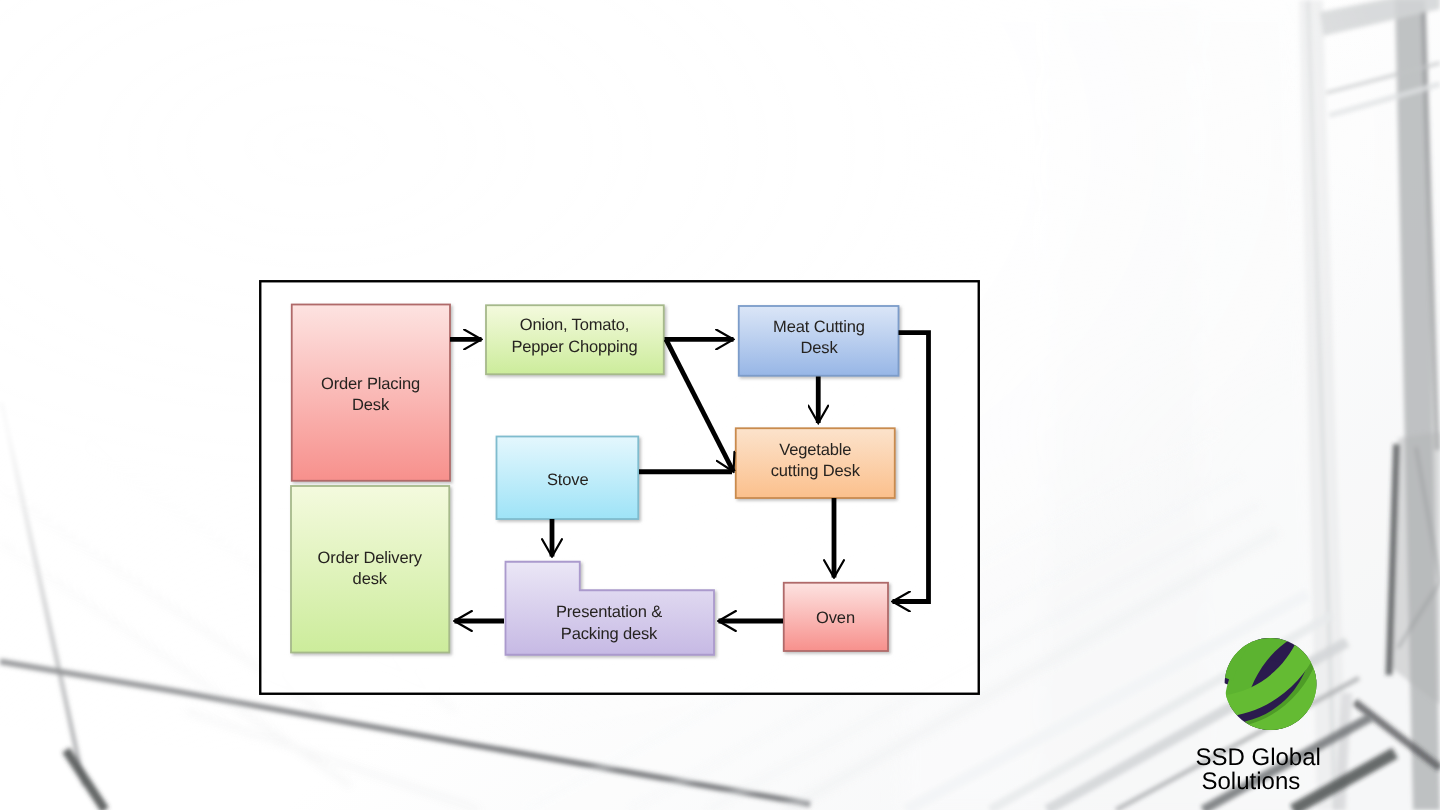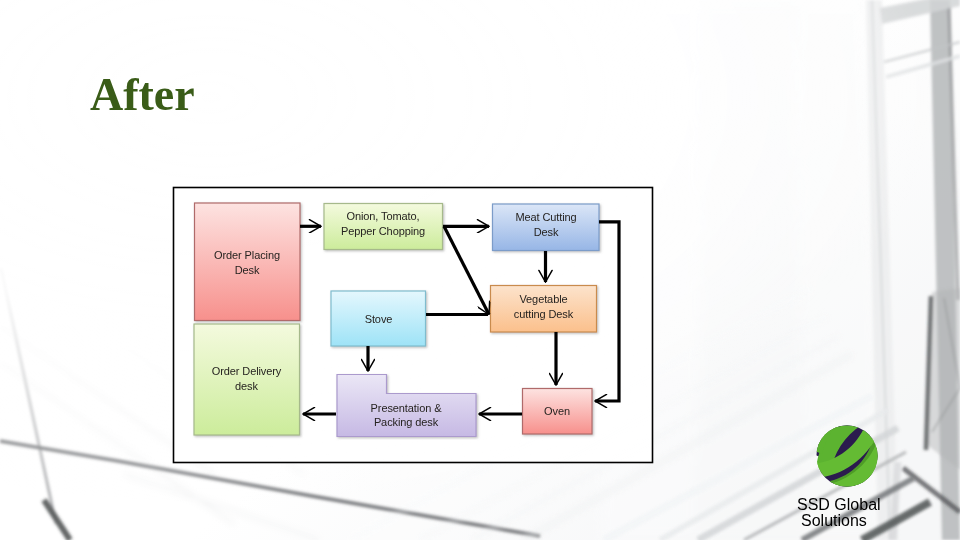--- a/index.html
+++ b/index.html
@@ -97,21 +97,20 @@
         <path d="M472,540 L840,336" stroke="#edf0f2" stroke-width="6" fill="none"></path>
         <path d="M420,540 L828,316" stroke="#f1f4f6" stroke-width="5" fill="none"></path>
         <path d="M350,540 L812,288" stroke="#f4f7f9" stroke-width="5" fill="none"></path>
       </g>
     </g>
 
     <rect x="0" y="0" width="960" height="540" fill="url(#fadeTL)"></rect>
     <rect x="0" y="0" width="960" height="540" fill="#ffffff" opacity="0.22"></rect>
   </svg>
 
-  <div class="title">After</div>
 
   <svg id="diagram" viewBox="160 175 510 300" xmlns="http://www.w3.org/2000/svg">
     <defs>
       <linearGradient id="gRed" x1="0" y1="0" x2="0" y2="1">
         <stop offset="0" stop-color="#fde3e1"></stop>
           <stop offset="1" stop-color="#f7908c"></stop>
       </linearGradient>
       <linearGradient id="gGreen" x1="0" y1="0" x2="0" y2="1">
         <stop offset="0" stop-color="#f4fade"></stop>
           <stop offset="1" stop-color="#ccec9b"></stop>

